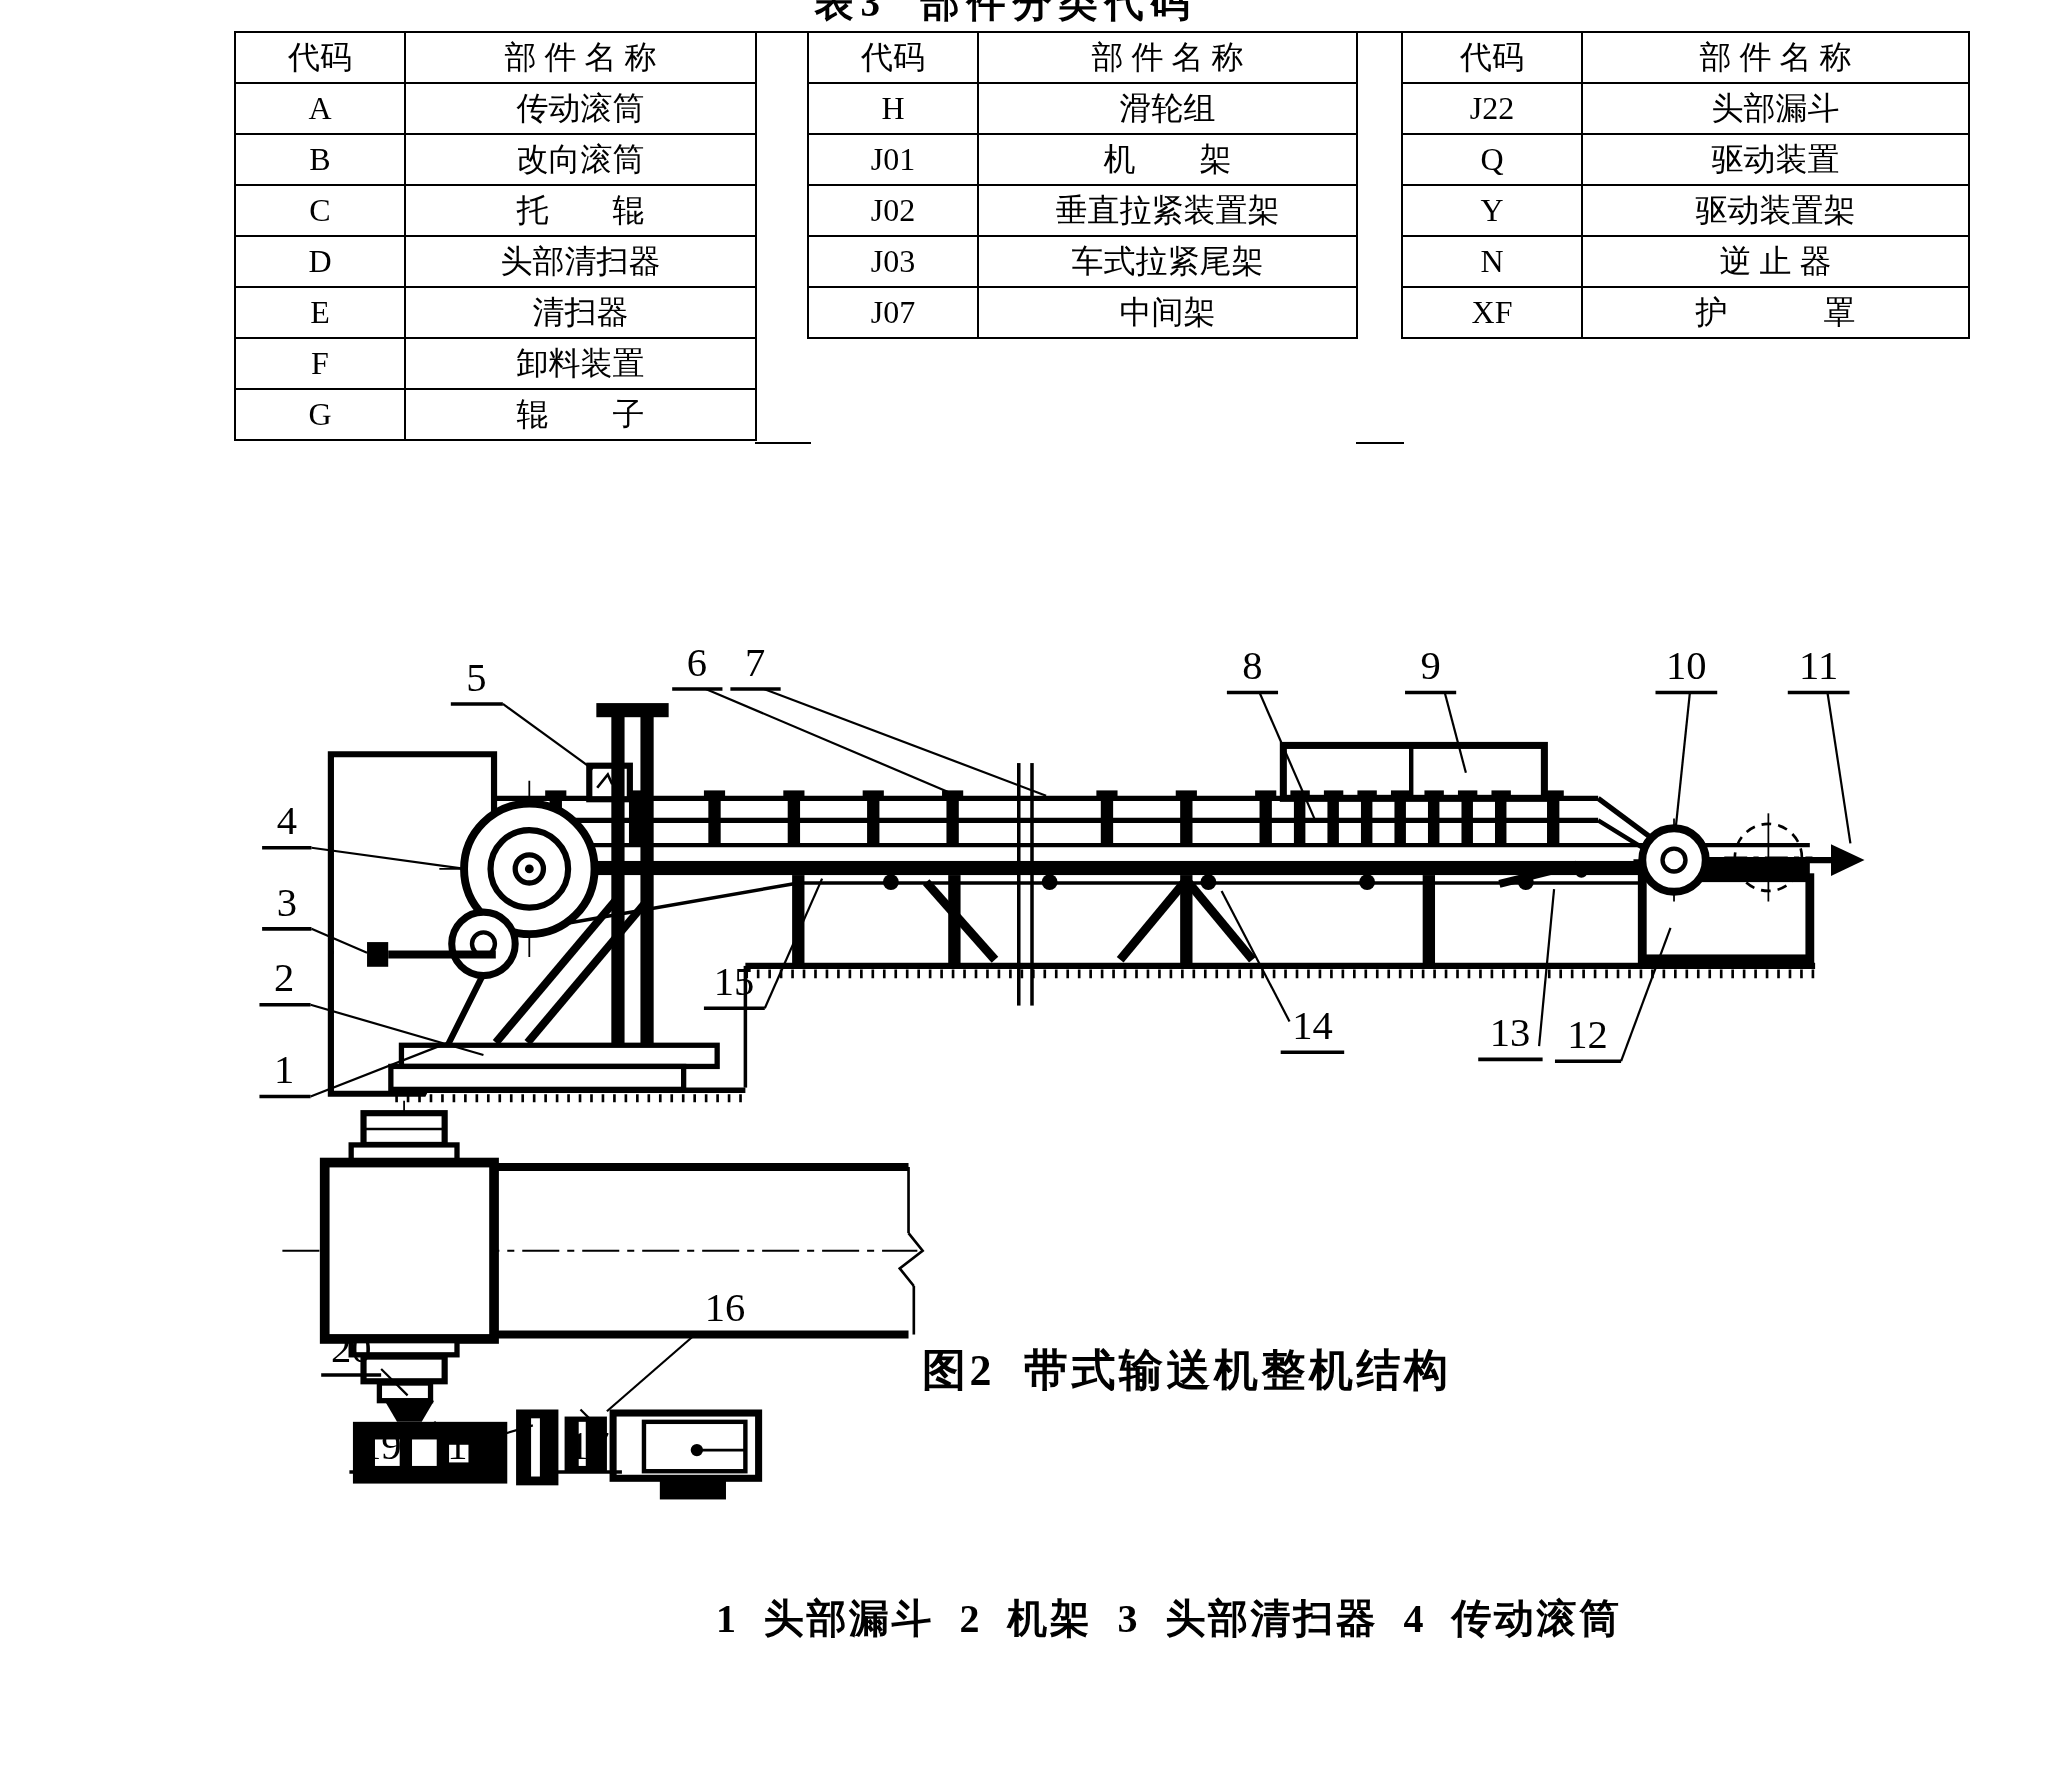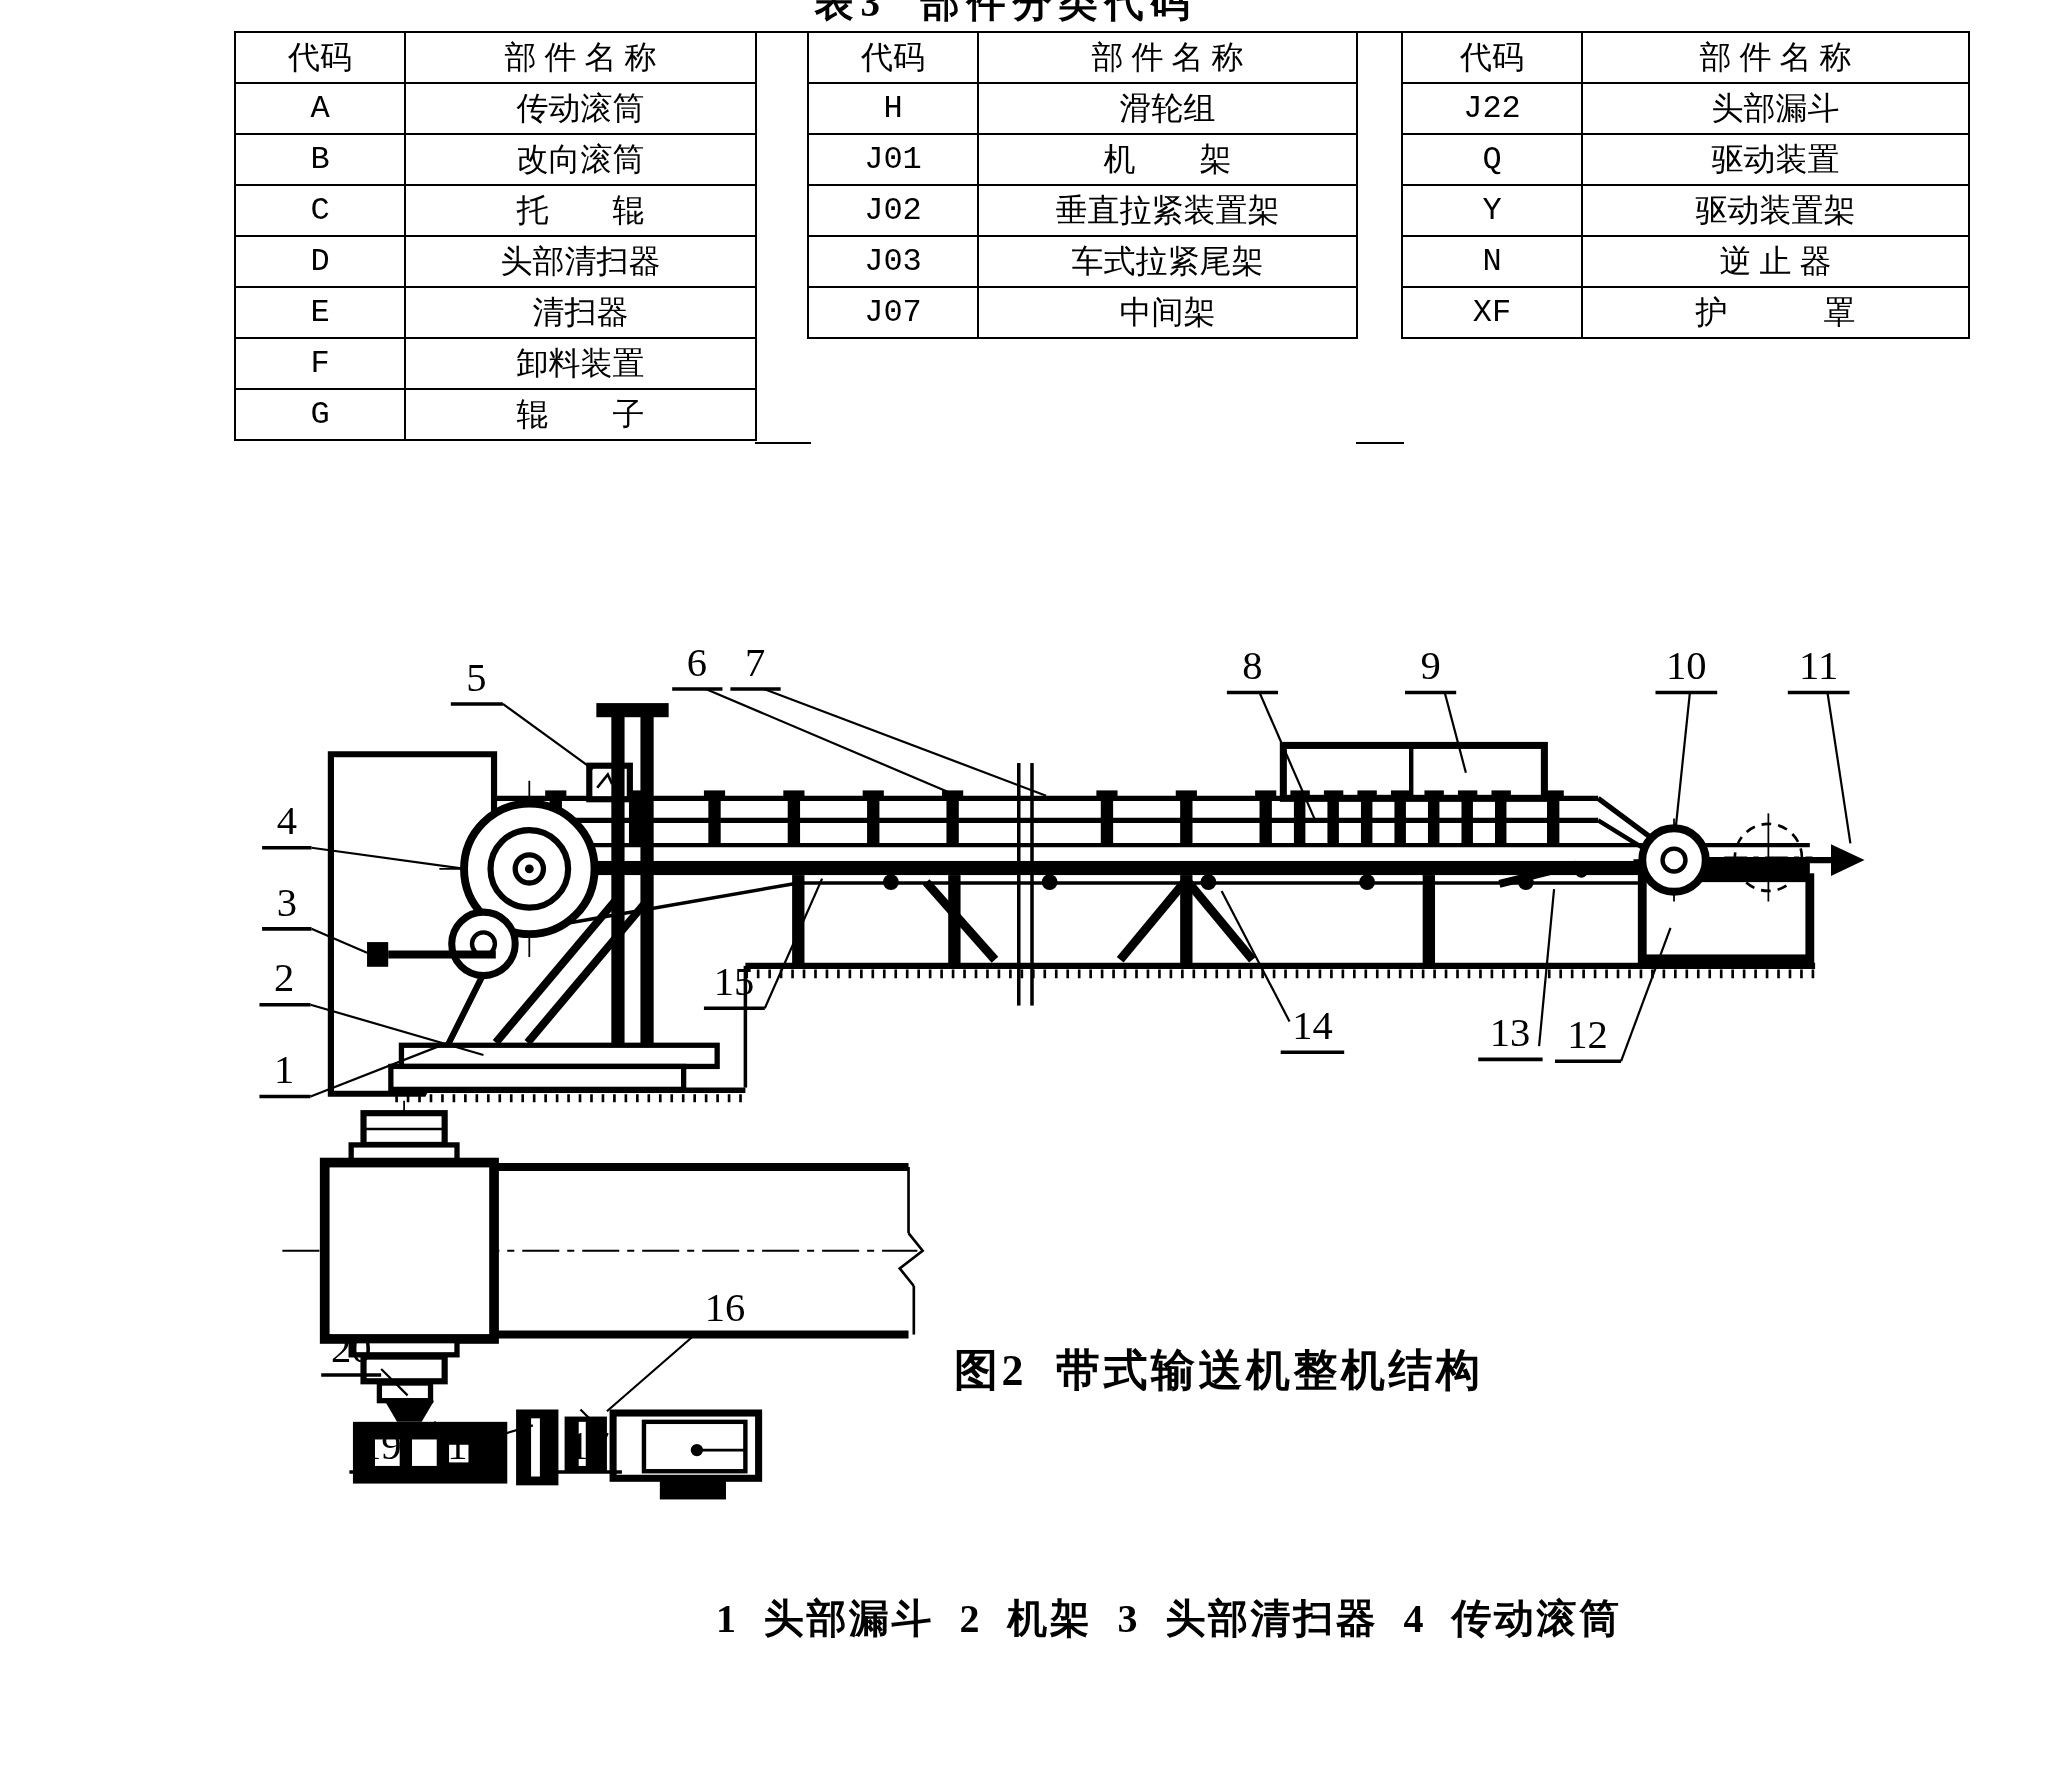--- a/index.html
+++ b/index.html
@@ -12,25 +12,25 @@
   #sp1{left:521px;width:56px;}
   #sp2{left:1122px;width:48px;}
   table.grp{position:absolute;top:0;border-collapse:collapse;table-layout:fixed;}
   table.grp td{border:2.6px solid #000;text-align:center;vertical-align:middle;
        padding:0;font-size:32px;white-space:pre;}
   table.grp tr{height:51px;}
   #t1{left:0;width:523px;}
   #t2{left:573px;width:551px;}
   #t3{left:1167px;width:569px;}
   #t1 td.c{width:168px;} #t2 td.c{width:168px;} #t3 td.c{width:178px;}
-  td.c{font-size:34px;font-family:Liberation Mono, monospace;}
+  td.c{font-size:34px;}
   svg#drawing{position:absolute;left:0;top:547px;}
   .co{font-size:46px;font-family:"Liberation Serif","DejaVu Serif",serif;}
   .cap{position:absolute;left:922px;top:1341px;font-size:44px;font-weight:bold;
-       letter-spacing:3.5px;white-space:pre;margin-left:32px;}
+       letter-spacing:3.5px;white-space:pre;}
   .legend{position:absolute;left:716px;top:1451px;font-size:40px;font-weight:bold;
        line-height:67px;letter-spacing:2.6px;white-space:pre;}
 </style>
 </head>
 <body>
 
 <div class="doc-title">表3  部件分类代码</div>
 
 <div class="codes-wrap">
   <div class="spacer" id="sp1"></div>

